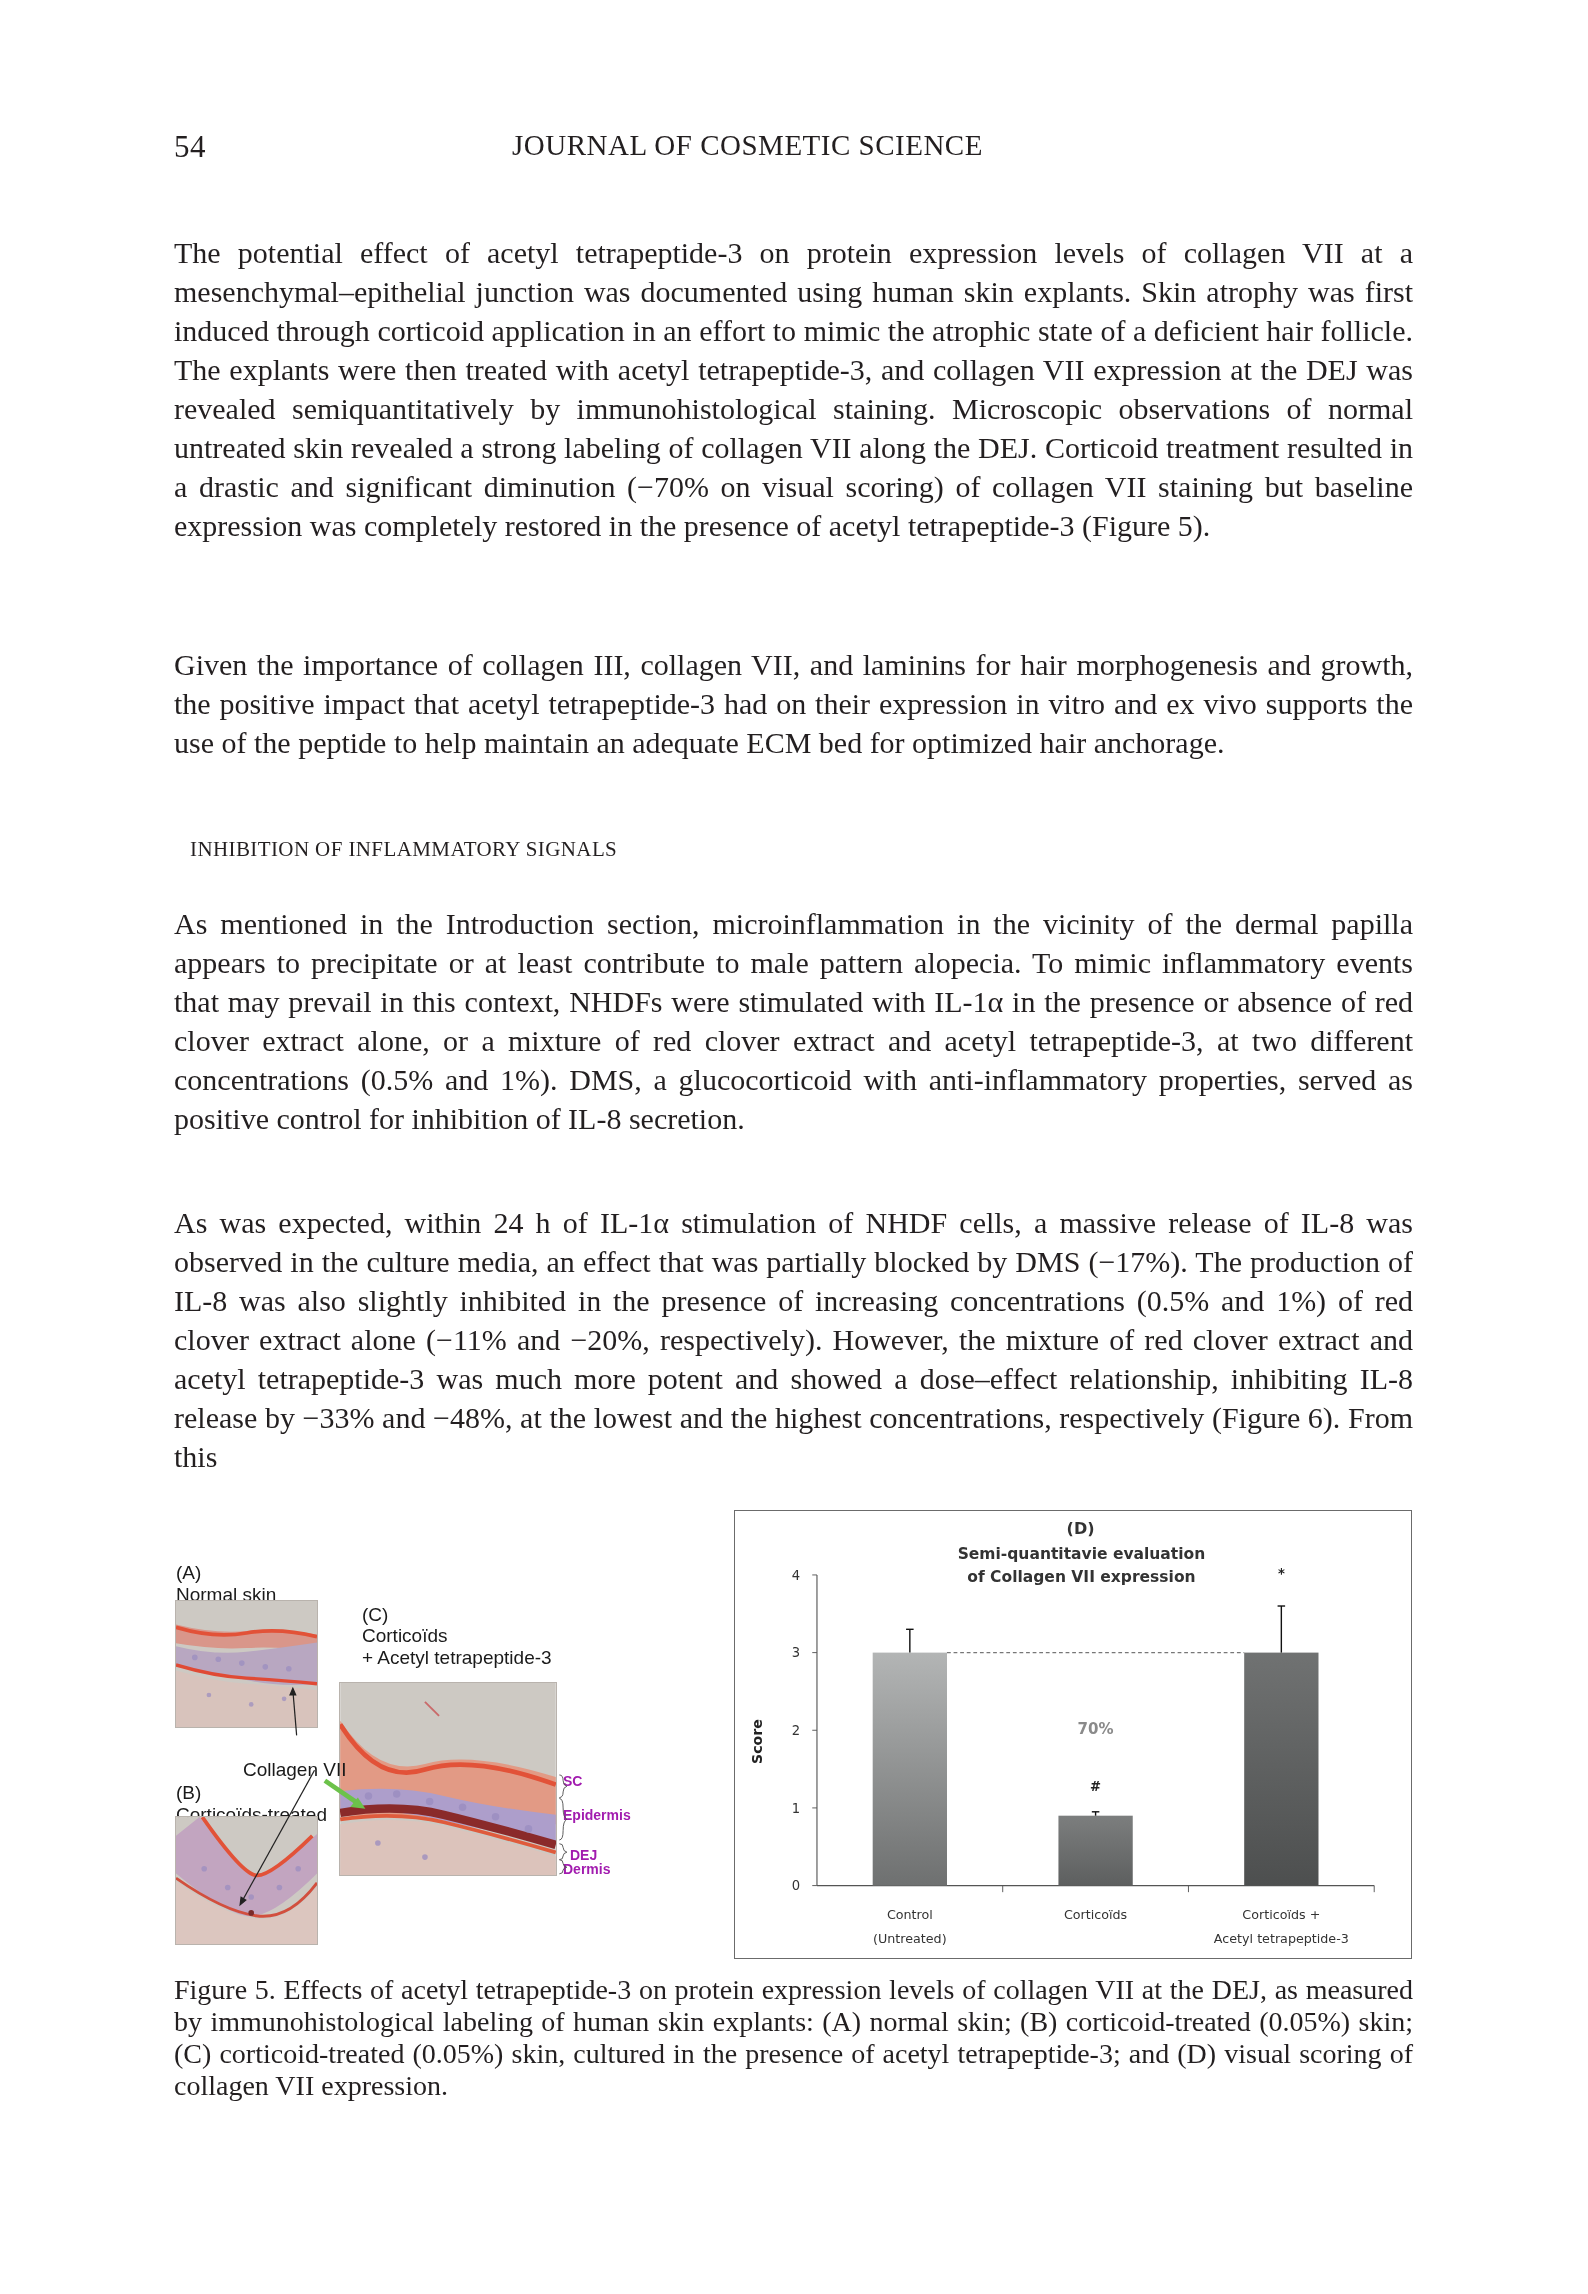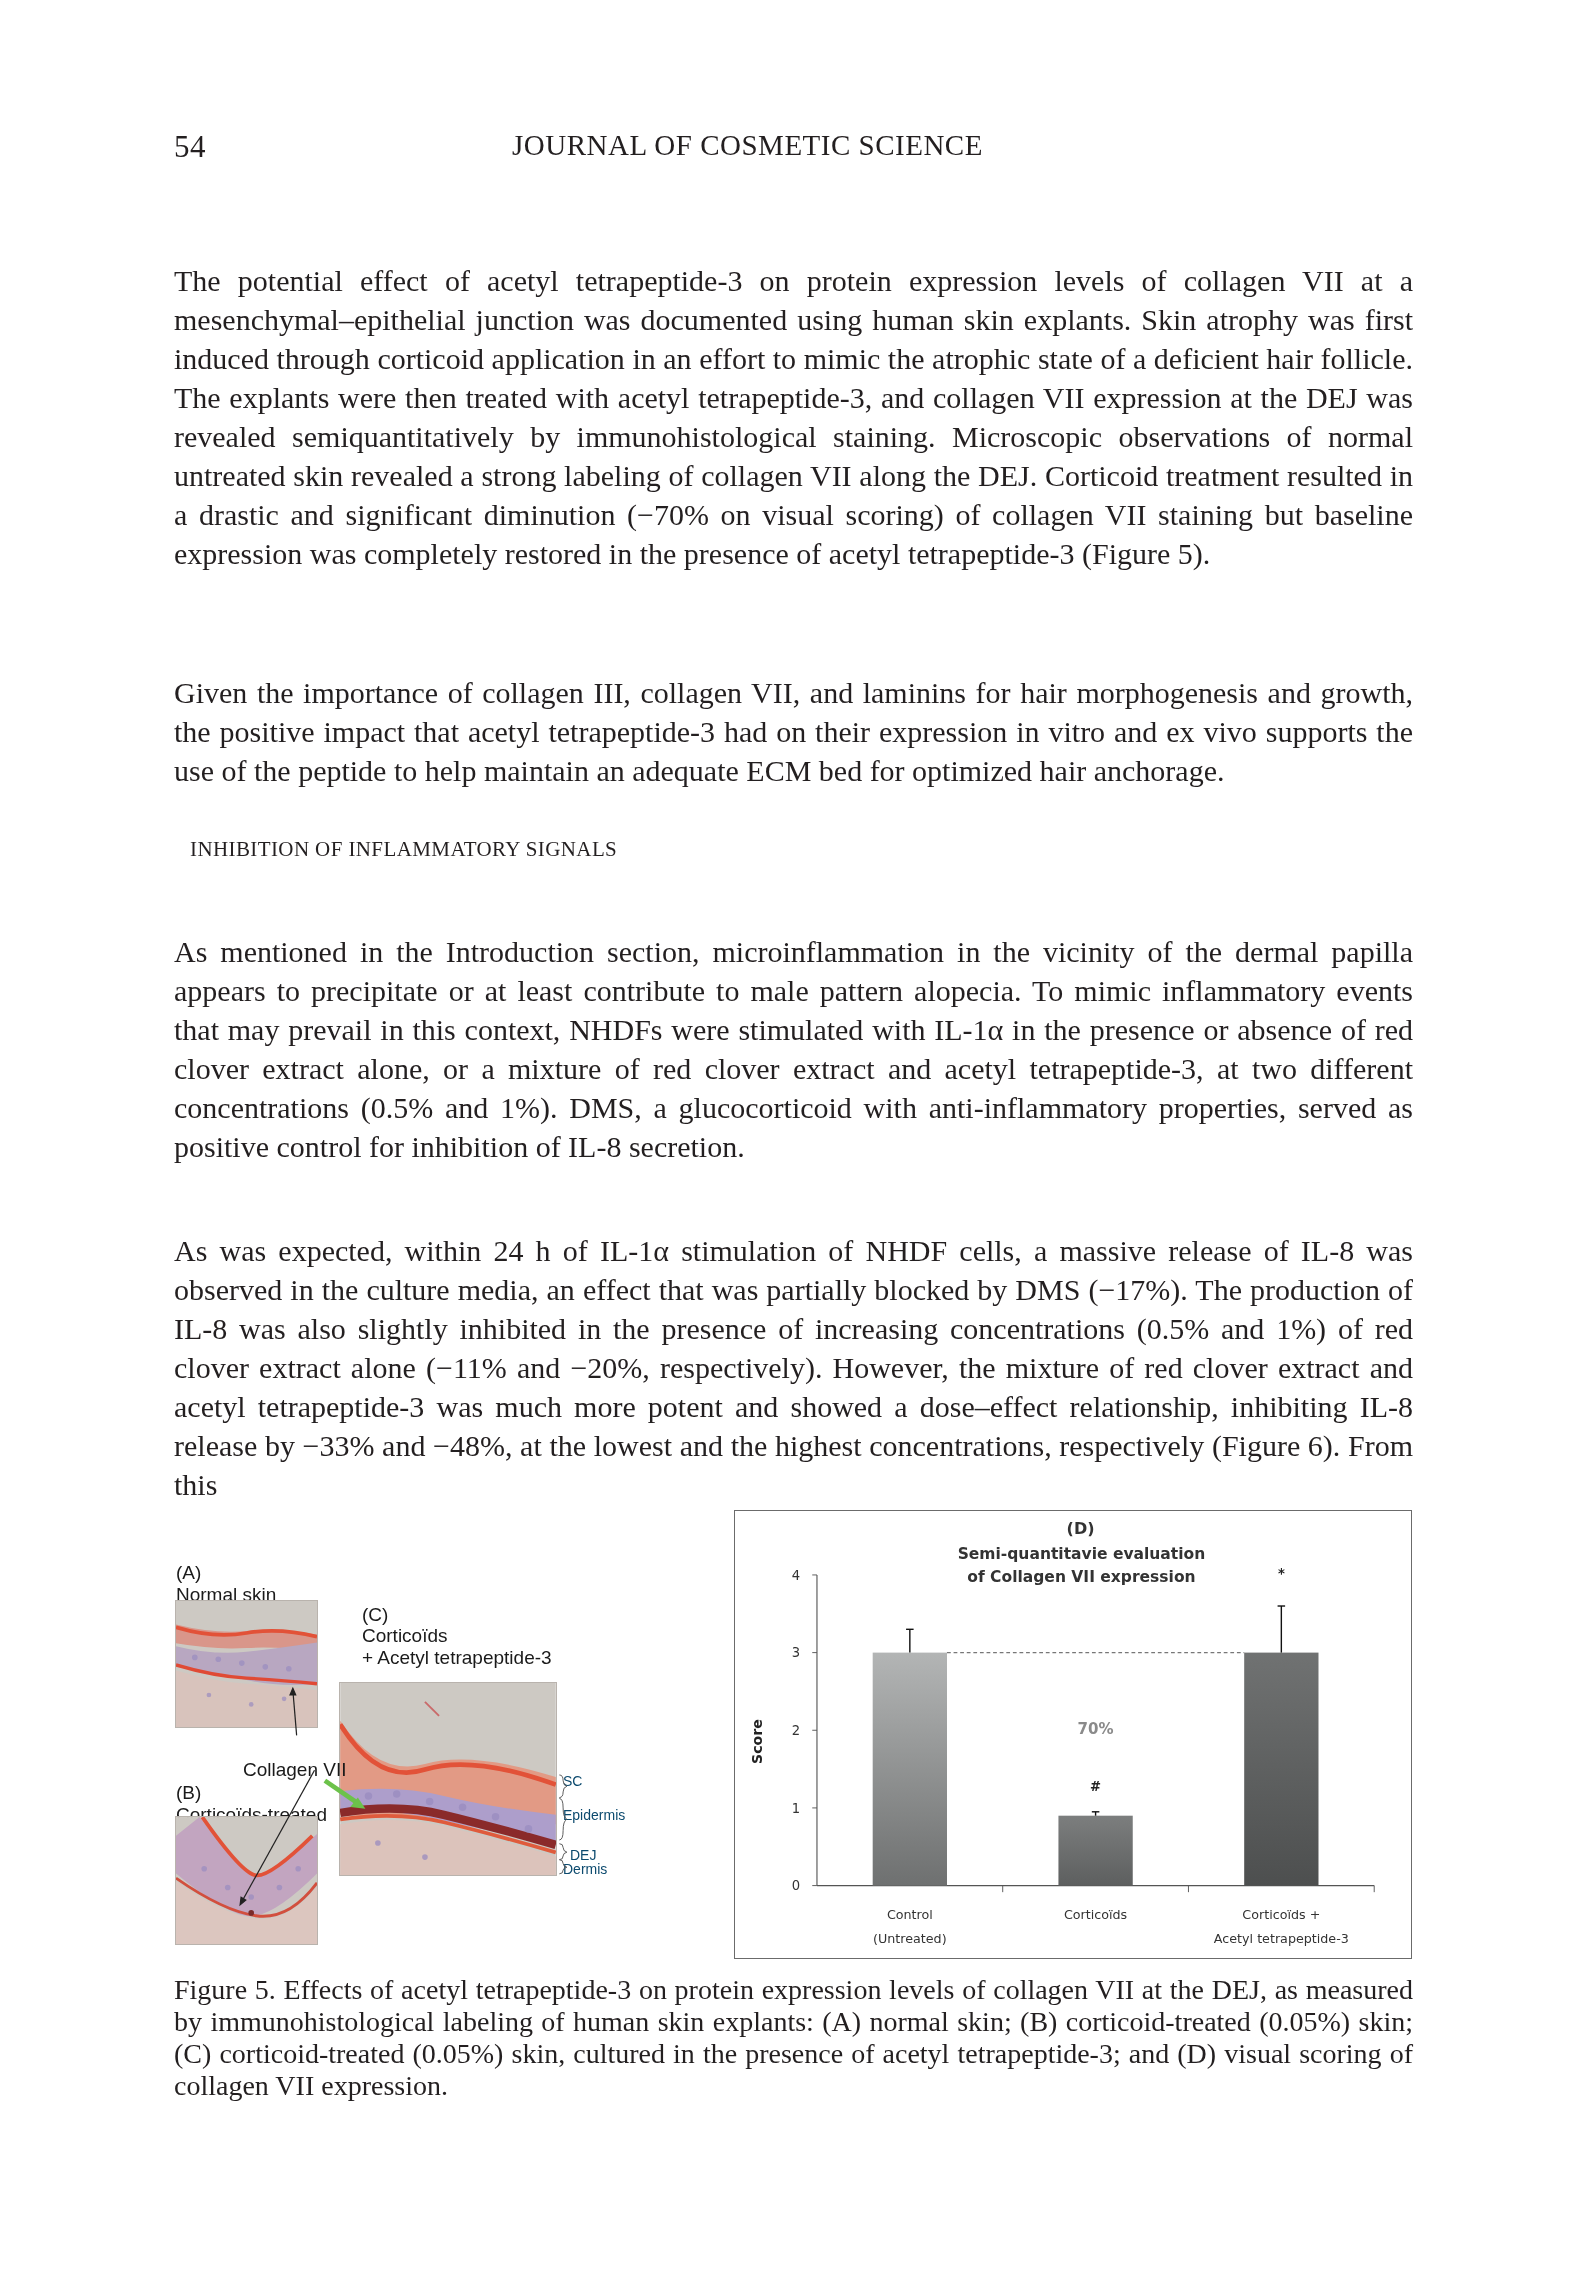--- a/index.html
+++ b/index.html
@@ -2,35 +2,35 @@
 <html style="font-size:15px"><head>
 <meta charset="utf-8">
 <style>
   html, body { margin:0; padding:0; background:#ffffff; }
   body { width:1589px; height:2295px; position:relative; overflow:hidden; color:#231f20;
          font-family:"Liberation Serif","DejaVu Serif",serif; }
   .page-number { position:absolute; left:174px; top:129px; font-size:31px; letter-spacing:0.5px; }
   .running-head { position:absolute; left:0; width:1439px; text-align:center; top:129px; font-size:29px;
                   letter-spacing:0.5px; padding-left:56px; box-sizing:border-box; }
   .body-text { position:absolute; left:174px; width:1239px; font-size:30px; line-height:39px;
-               text-align:justify; hyphens:manual;margin-top:28px; }
+               text-align:justify; hyphens:manual; }
   .p1 { top:233px; }
   .p2 { top:645px; }
   .section-heading { position:absolute; left:190px; top:837px; font-size:21px; letter-spacing:0.4px; }
   .p3 { top:904px; }
   .p4 { top:1203px; }
   .body-text p { margin:0; }
 
   
   .fig-label { position:absolute; font-family:"Liberation Sans","DejaVu Sans",sans-serif; font-size:19px;
                line-height:22.6px; color:#1a1a1a; }
   .micro { position:absolute; border:0.9px solid #b9b3ad; overflow:hidden; }
   .micro svg { display:block; }
   .arrow-svg { position:absolute; left:160px; top:1516px; width:584px; height:452px; pointer-events:none; }
-  .layer-label { position:absolute; font-family:"Liberation Sans","DejaVu Sans",sans-serif; font-size:14px; color:#0c4a6e; }
+  .layer-label { position:absolute; font-family:"Liberation Sans","DejaVu Sans",sans-serif; font-size:14px; color:#a21caf;font-weight:bold; }
 
   
   .chart-frame { position:absolute; left:734px; top:1510px; width:678px; height:449px;
                  border:1.9px solid #6b6b6b; box-sizing:border-box; background:#fff; }
   .chart-svg { position:absolute; left:734px; top:1510px; width:678px; height:449px; }
   .chart-text { font-family:"DejaVu Sans","Liberation Sans",sans-serif; }
 
   .caption { position:absolute; left:174px; top:1974px; width:1239px; font-size:28px; line-height:32px;
              text-align:justify; }
   .caption .fig-num { font-weight:normal; }

